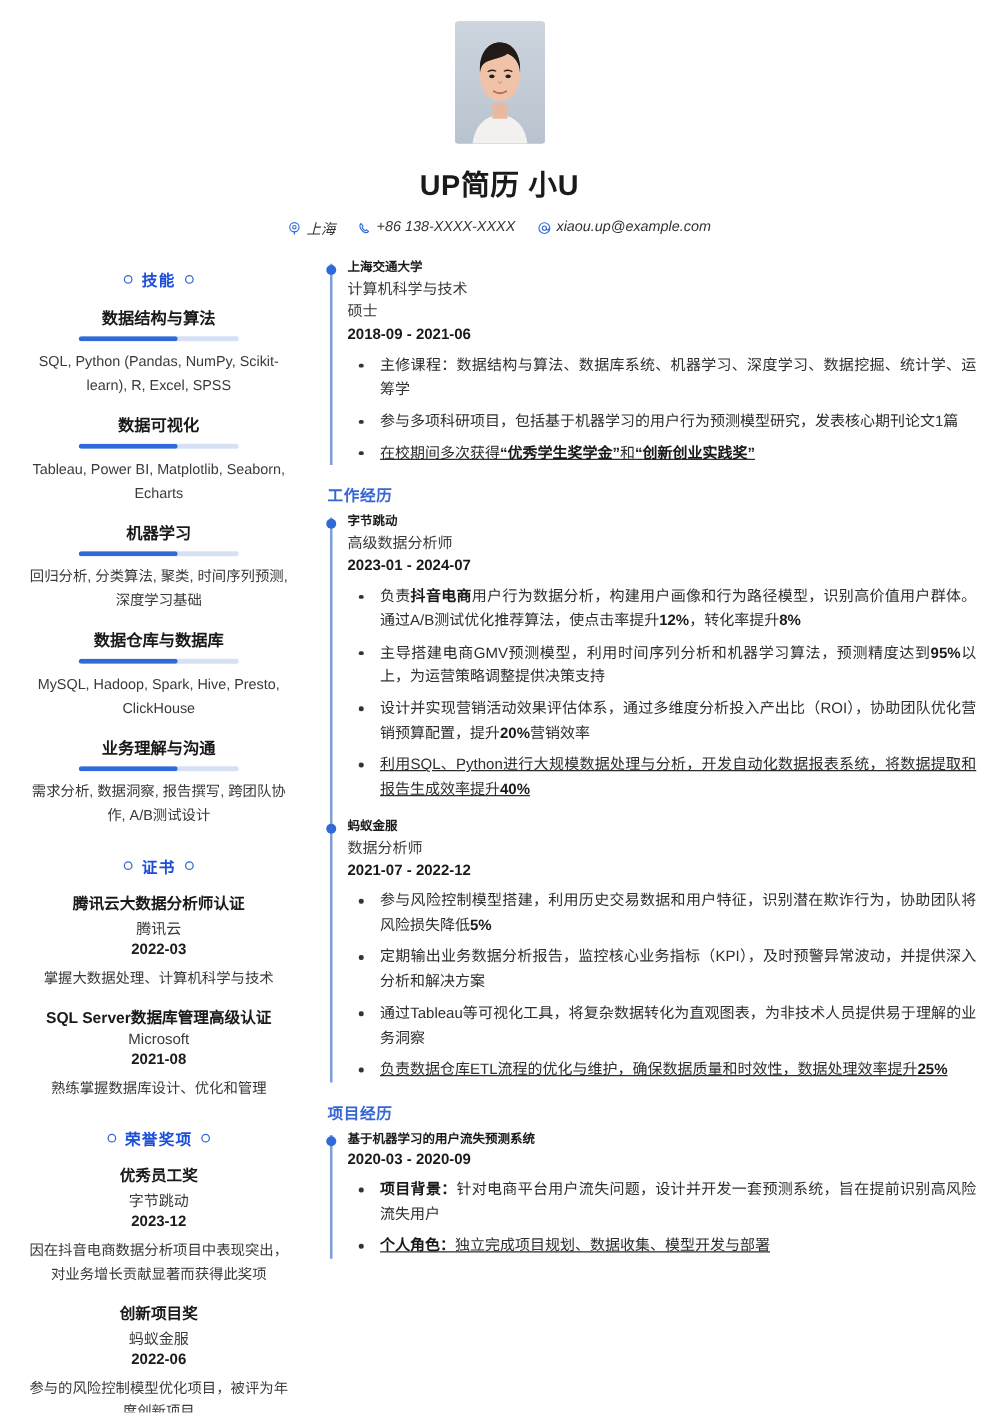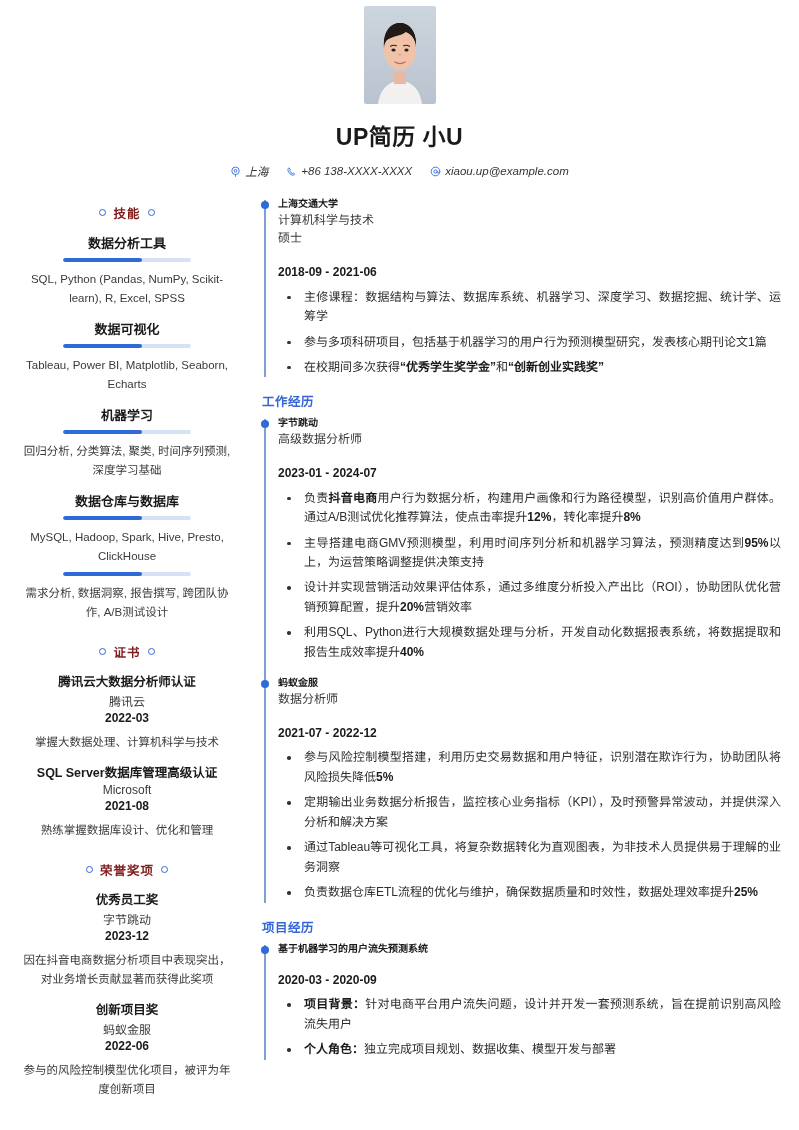--- a/index.html
+++ b/index.html
@@ -18,21 +18,21 @@
   .page {
     width: 799px;
     height: 1130px;
     position: relative;
     overflow: hidden;
     box-sizing: border-box;
   }
 
   
   .header {
-    padding-top: 6px;
+    padding-top: 17px;
     text-align: center;
   }
   .avatar {
     width: 72px;
     height: 98px;
     margin: 0 auto;
     border-radius: 3px;
     overflow: hidden;
     background: #c3cbd6;
     position: relative;
@@ -81,21 +81,21 @@
     flex: 1 1 auto;
     padding: 0 18px 0 8px;
     box-sizing: border-box;
     min-width: 0;
   }
 
   
   .side-head {
     font-size: 12.5px;
     font-weight: bold;
-    color: #7f1d1d;
+    color: #1d4ed8;
     margin: 6px 0 9px 0;
     display: flex;
     align-items: center;
     justify-content: center;
     gap: 7px;
     letter-spacing: 1px;
   }
   .side-head .ring {
     width: 5px; height: 5px;
     border: 1px solid #3666d4;
@@ -198,37 +198,37 @@
     font-size: 12px;
     color: #3a3a3a;
     line-height: 1.45;
     margin-top: 1px;
   }
   .entry-date {
     font-size: 12px;
     font-weight: bold;
     color: #1a1a1a;
     line-height: 1.45;
-    margin-top: 17px;
+    margin-top: 1px;
   }
   .bullets {
     margin: 6px 0 0 0;
     padding: 0;
     list-style: none;
   }
   .bullets li {
     position: relative;
     padding-left: 26px;
     font-size: 12px;
     line-height: 1.62;
     color: #2e2e2e;
     margin-bottom: 6px;
     text-align: justify;
   }
-  .bullets li:last-child { margin-bottom: 0; }
+  .bullets li:last-child { margin-bottom: 0; text-decoration: underline; }
   .bullets li::before {
     content: "";
     position: absolute;
     left: 9px;
     top: 8px;
     width: 3.5px;
     height: 3.5px;
     background: #333;
     border-radius: 50%;
   }
@@ -303,21 +303,21 @@
 
     <div class="sidebar">
 
       <div class="side-head">
         <span class="ring"></span>
         <span>技能</span>
         <span class="ring"></span>
       </div>
       <div>
         <div>
-          <div class="skill-title">数据分析工具</div>
+          <div class="skill-title">数据结构与算法</div>
           <div class="skill-bar">
               <i style="width: 62%;"></i>
             </div>
           <div class="skill-desc">SQL, Python (Pandas, NumPy, Scikit-learn), R, Excel, SPSS</div>
         </div>
         <div>
           <div class="skill-title">数据可视化</div>
           <div class="skill-bar">
               <i style="width: 62%;"></i>
             </div>
@@ -331,20 +331,21 @@
           <div class="skill-desc">回归分析, 分类算法, 聚类, 时间序列预测, 深度学习基础</div>
         </div>
         <div>
           <div class="skill-title">数据仓库与数据库</div>
           <div class="skill-bar">
               <i style="width: 62%;"></i>
             </div>
           <div class="skill-desc">MySQL, Hadoop, Spark, Hive, Presto, ClickHouse</div>
         </div>
         <div>
+          <div class="skill-title">业务理解与沟通</div>
           <div class="skill-bar">
               <i style="width: 62%;"></i>
             </div>
           <div class="skill-desc">需求分析, 数据洞察, 报告撰写, 跨团队协作, A/B测试设计</div>
         </div>
       </div>
 
       <div class="side-gap"></div>
 
       <div class="side-head">

